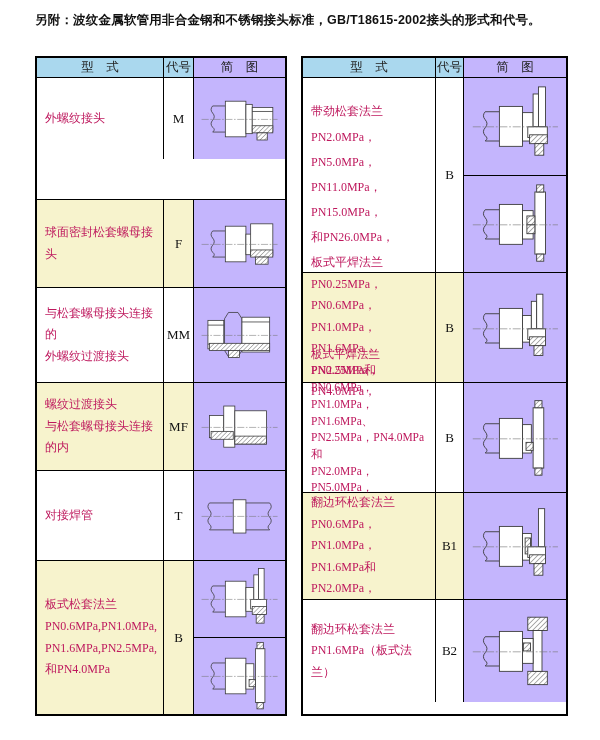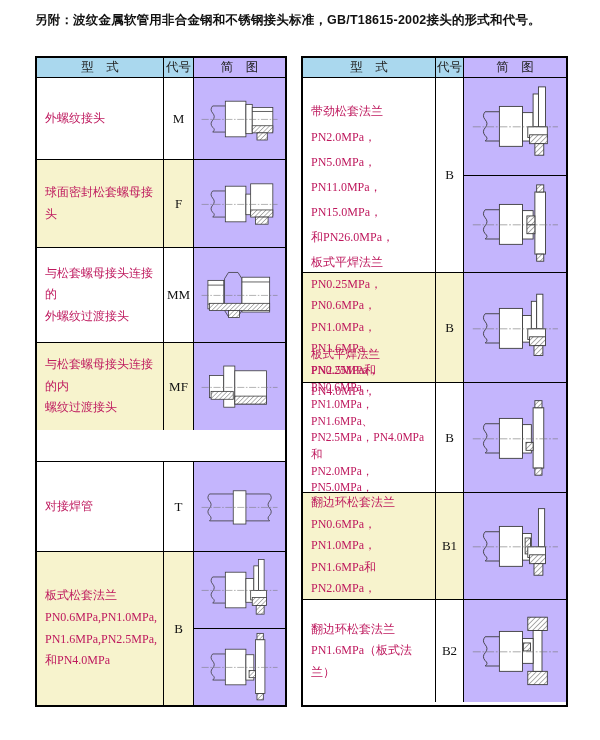--- a/index.html
+++ b/index.html
@@ -87,21 +87,21 @@
                 <rect x="58" y="27" width="8" height="37" fill="#fff" stroke="#3a3a3a" stroke-width="1"></rect>
                 <rect x="66" y="31" width="26" height="30" fill="#fff" stroke="#3a3a3a" stroke-width="1"></rect>
                 <line x1="66" y1="36" x2="92" y2="36" stroke="#3a3a3a" stroke-width="1"></line>
                 <rect x="66" y="54" width="26" height="9" fill="url(#hch)" stroke="#3a3a3a" stroke-width="1"></rect>
                 <rect x="72" y="63" width="13" height="9" fill="url(#hch)" stroke="#3a3a3a" stroke-width="1"></rect>
                 <line x1="2" y1="46" x2="98" y2="46" stroke="#777" stroke-width="0.7" stroke-dasharray="9 2 2 2"></line>
               </svg>
             </div>
           </div>
         </div>
-        <div class="trow" style="height: 88px;">
+        <div class="trow" style="height: 88px; margin-top: 40px;">
           <div class="cell type-col type-cell hl">
             <div>球面密封松套螺母接头</div>
           </div>
           <div class="cell code-col code-cell hl">F</div>
           <div class="cell diag-col">
             <div class="diag-box">
               <svg viewBox="0 0 100 90" preserveAspectRatio="xMidYMid meet">
                 <path d="M16,29 q-4,4.5 0,9 q4,4.5 0,9 q-4,4.5 0,9 q4,3 0,6" fill="none" stroke="#3a3a3a" stroke-width="1"></path>
                 <line x1="16" y1="29" x2="32" y2="29" stroke="#3a3a3a" stroke-width="1"></line>
                 <line x1="16" y1="62" x2="32" y2="62" stroke="#3a3a3a" stroke-width="1"></line>
@@ -132,38 +132,38 @@
                 <line x1="53" y1="29" x2="88" y2="29" stroke="#3a3a3a" stroke-width="1"></line>
                 <rect x="12" y="56" width="76" height="9" fill="url(#hch)" stroke="#3a3a3a" stroke-width="1"></rect>
                 <rect x="36" y="65" width="14" height="9" fill="url(#hch)" stroke="#3a3a3a" stroke-width="1"></rect>
                 <line x1="2" y1="46" x2="98" y2="46" stroke="#777" stroke-width="0.7" stroke-dasharray="9 2 2 2"></line>
               </svg>
             </div>
           </div>
         </div>
         <div class="trow" style="height: 88px;">
           <div class="cell type-col type-cell hl">
+            <div>螺纹过渡接头</div>
             <div>与松套螺母接头连接的内</div>
-            <div>螺纹过渡接头</div>
           </div>
           <div class="cell code-col code-cell hl">MF</div>
           <div class="cell diag-col">
             <div class="diag-box">
               <svg viewBox="0 0 100 90" preserveAspectRatio="xMidYMid meet">
                 <rect x="12" y="31" width="18" height="28" fill="#fff" stroke="#3a3a3a" stroke-width="1"></rect>
                 <rect x="30" y="19" width="14" height="52" fill="#fff" stroke="#3a3a3a" stroke-width="1"></rect>
                 <rect x="44" y="25" width="40" height="42" fill="#fff" stroke="#3a3a3a" stroke-width="1"></rect>
                 <rect x="14" y="51" width="28" height="10" fill="url(#hch)" stroke="#3a3a3a" stroke-width="1"></rect>
                 <rect x="44" y="57" width="40" height="10" fill="url(#hch)" stroke="#3a3a3a" stroke-width="1"></rect>
                 <line x1="2" y1="46" x2="98" y2="46" stroke="#777" stroke-width="0.7" stroke-dasharray="9 2 2 2"></line>
               </svg>
             </div>
           </div>
         </div>
-        <div class="trow" style="height: 90px; margin-top: 31px;">
+        <div class="trow" style="height: 90px;">
           <div class="cell type-col type-cell">
             <div>对接焊管</div>
           </div>
           <div class="cell code-col code-cell">T</div>
           <div class="cell diag-col">
             <div class="diag-box">
               <svg viewBox="0 0 100 90" preserveAspectRatio="xMidYMid meet">
                 <path d="M12,29 q-4,4.5 0,9 q4,4.5 0,9 q-4,4.5 0,9 q4,3.5 0,7" fill="none" stroke="#3a3a3a" stroke-width="1"></path>
                 <path d="M88,29 q4,4.5 0,9 q-4,4.5 0,9 q4,4.5 0,9 q-4,3.5 0,7" fill="none" stroke="#3a3a3a" stroke-width="1"></path>
                 <line x1="12" y1="29" x2="88" y2="29" stroke="#3a3a3a" stroke-width="1"></line>

